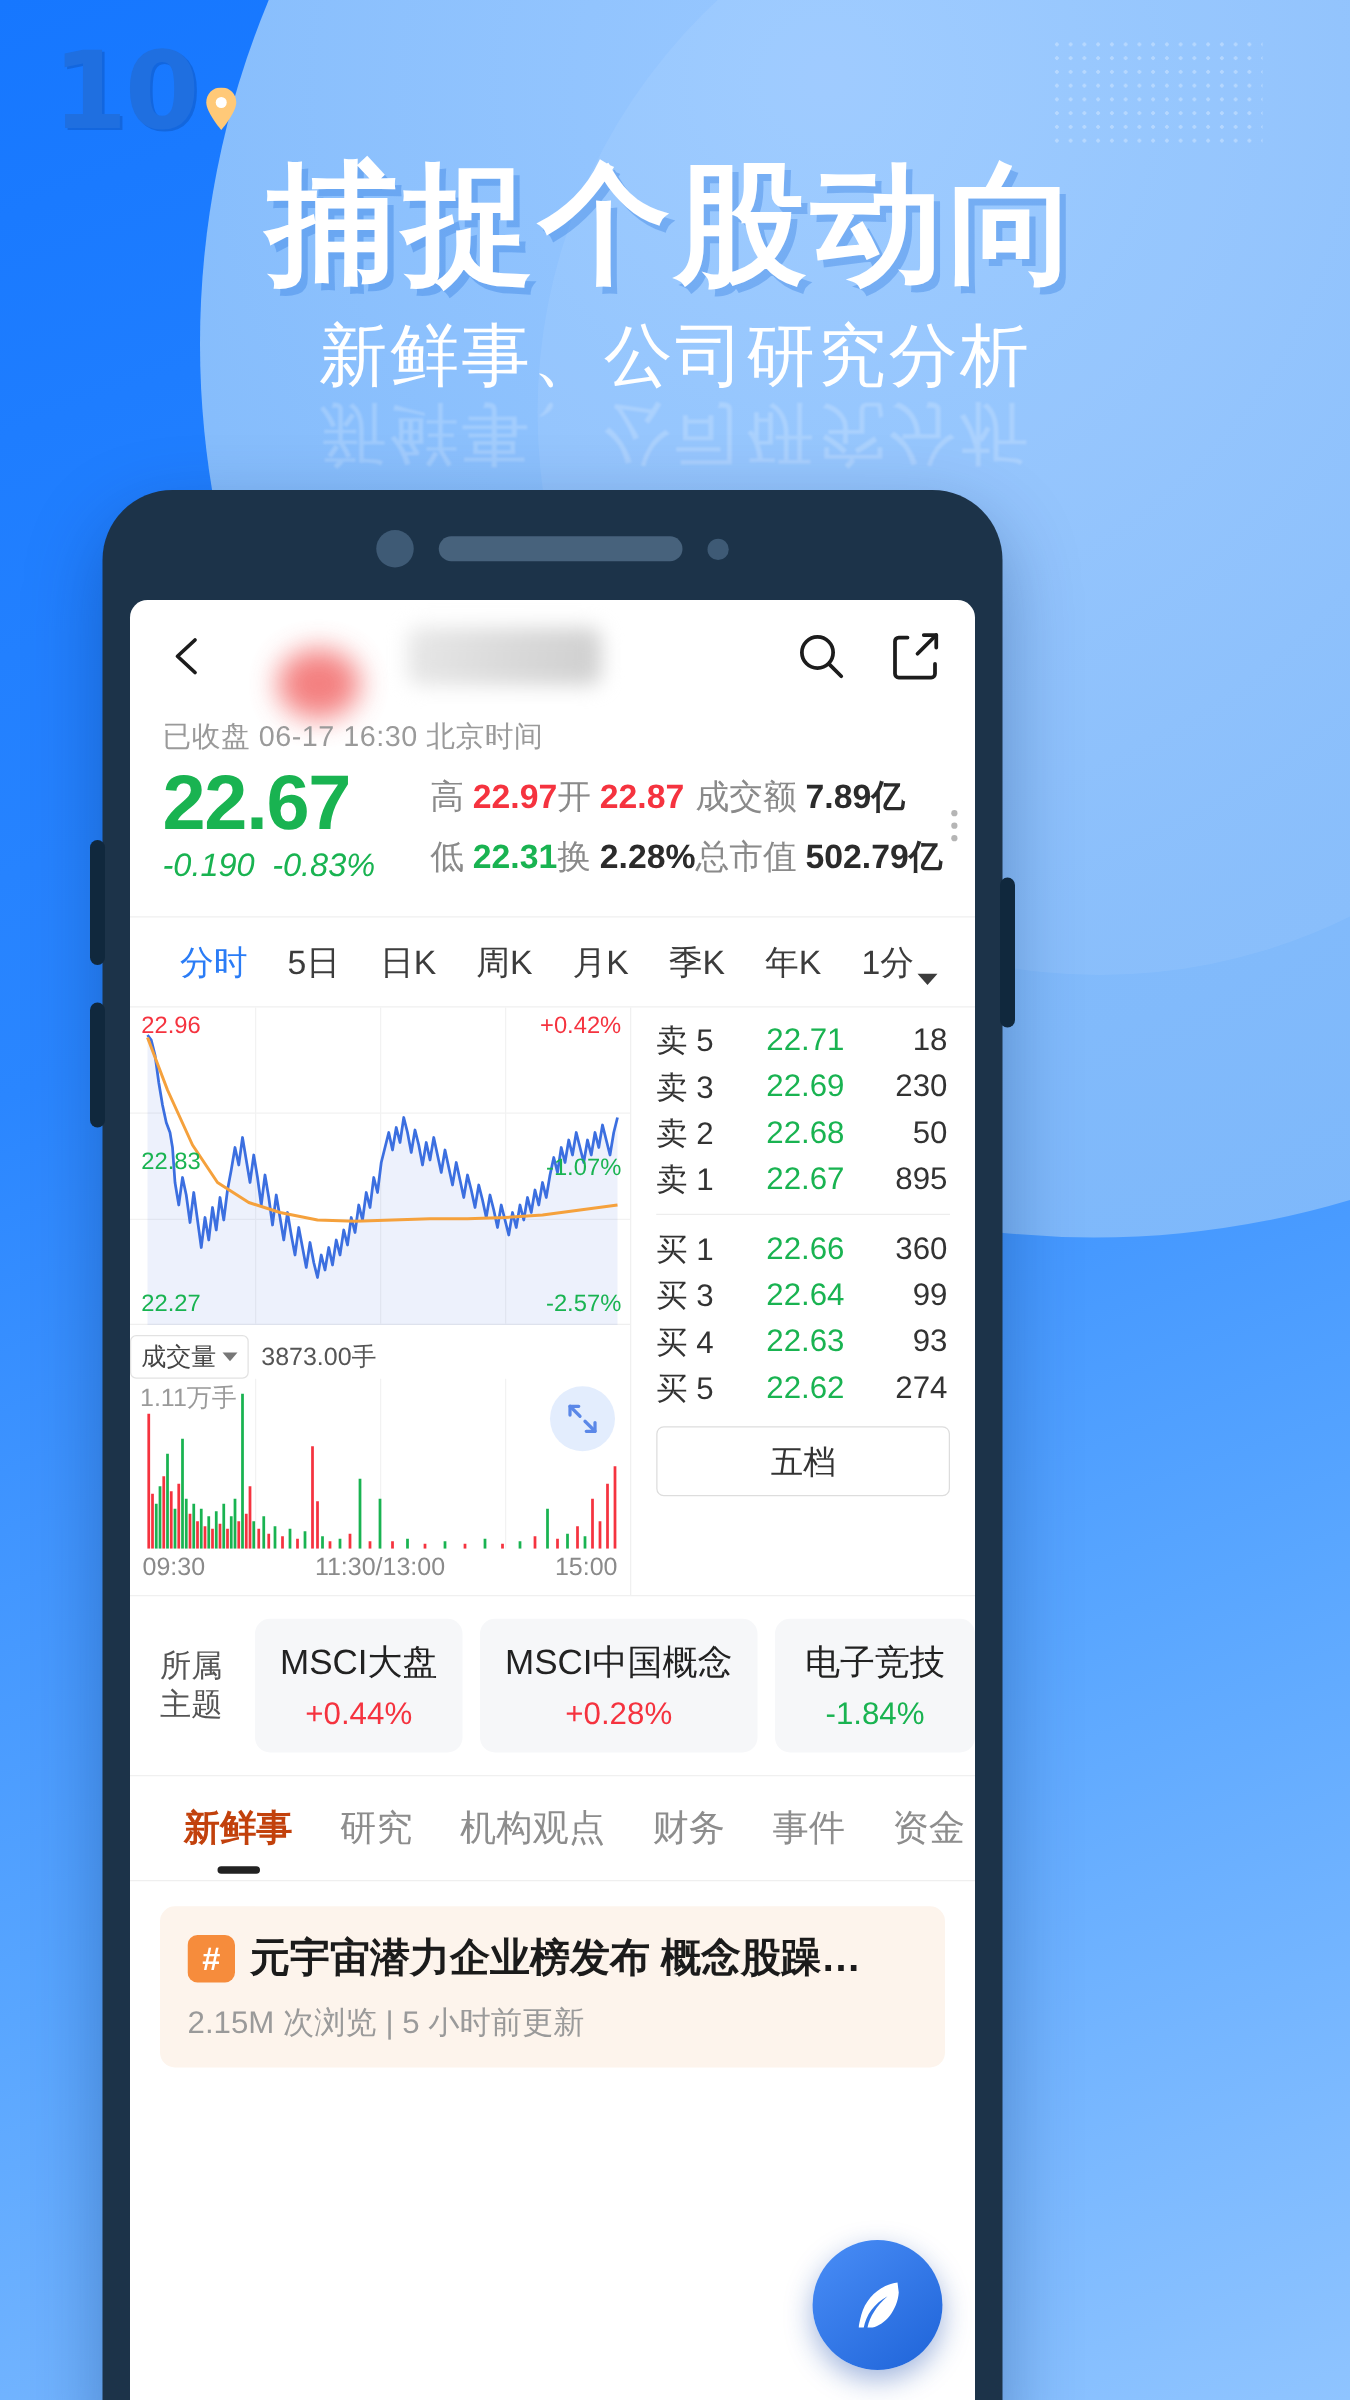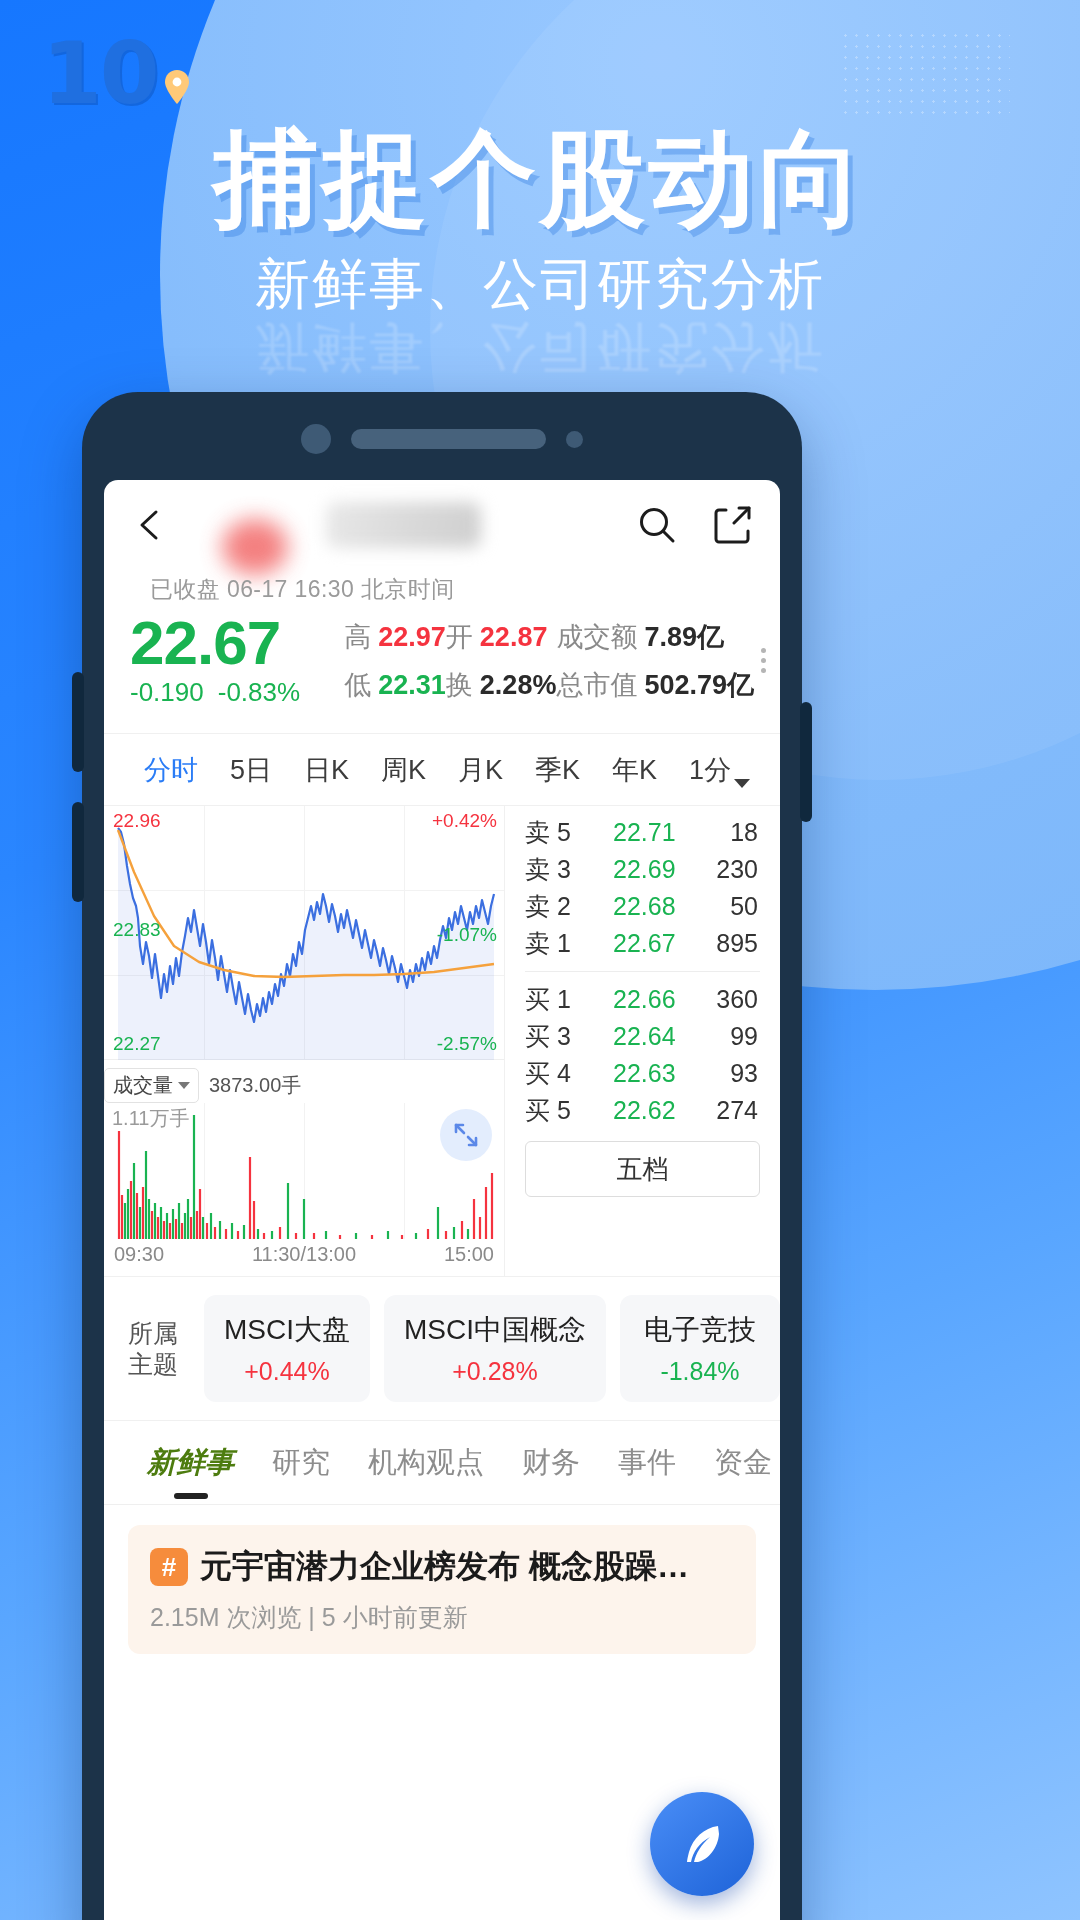--- a/index.html
+++ b/index.html
@@ -134,29 +134,29 @@
   .appbar-actions{ display:flex; align-items:center; gap:34px; }
   .ic{ width:42px; height:42px; }
 
   
   .quote{
     padding:4px 26px 18px 26px;
     border-bottom:1px solid #f0f0f0;
     position:relative;
   }
   .quote-status{
-    font-size:23px; color:#9a9a9a; letter-spacing:.4px; margin-bottom:4px;margin-left:20px;
+    font-size:23px; color:#9a9a9a; letter-spacing:.4px; margin-bottom:4px;
   }
   .quote-grid{ display:flex; align-items:flex-start; }
   .qg-price{ width:228px; padding-top:2px; }
   .big-price{
     font-size:62px; font-weight:700; color:#19b351; line-height:1.04;
     letter-spacing:-1px;
   }
-  .chg{ font-size:26px; color:#19b351; font-weight:500; margin-top:2px; }
+  .chg{ font-size:26px; color:#19b351; font-weight:500; margin-top:2px;font-style:italic; }
   .chg span{ margin-right:14px; }
   .qcol{ flex:1; padding-top:10px; }
   .qrow{ font-size:27px; color:#8a8a8a; margin-bottom:12px; white-space:nowrap; }
   .qrow b{ font-weight:700; margin-left:7px; }
   .v-red{ color:#f5333f; }
   .v-green{ color:#19b351; }
   .v-dark{ color:#2b2b2b; }
   .qcol-wide{ flex:1.42; }
   .dots-menu{
     position:absolute; right:14px; top:78px;
@@ -247,21 +247,21 @@
   .theme-chg{ font-size:25px; margin-top:8px; }
   .up{ color:#f5333f; }
   .down{ color:#19b351; }
 
   
   .btabs{
     display:flex; align-items:center; gap:0; padding:0 24px; height:84px;
     border-bottom:1px solid #efefef;
   }
   .btab{ font-size:29px;color:#8d8d8d; padding:0 19px; position:relative; white-space:nowrap; }
-  .btab.active{ color:#4d7c0f; font-weight:700;font-style:italic; }
+  .btab.active{ color:#c2410c; font-weight:700; }
   .btab.active::after{
     content:""; position:absolute; left:50%; transform:translateX(-50%);
     bottom:-16px; width:34px;height:6px;border-radius:3px;background:#222;
   }
 
   
   .news{ padding:20px 24px 0 24px; }
   .news-card{
     background:#fdf4ec; border-radius:12px; padding:20px 22px;
   }

